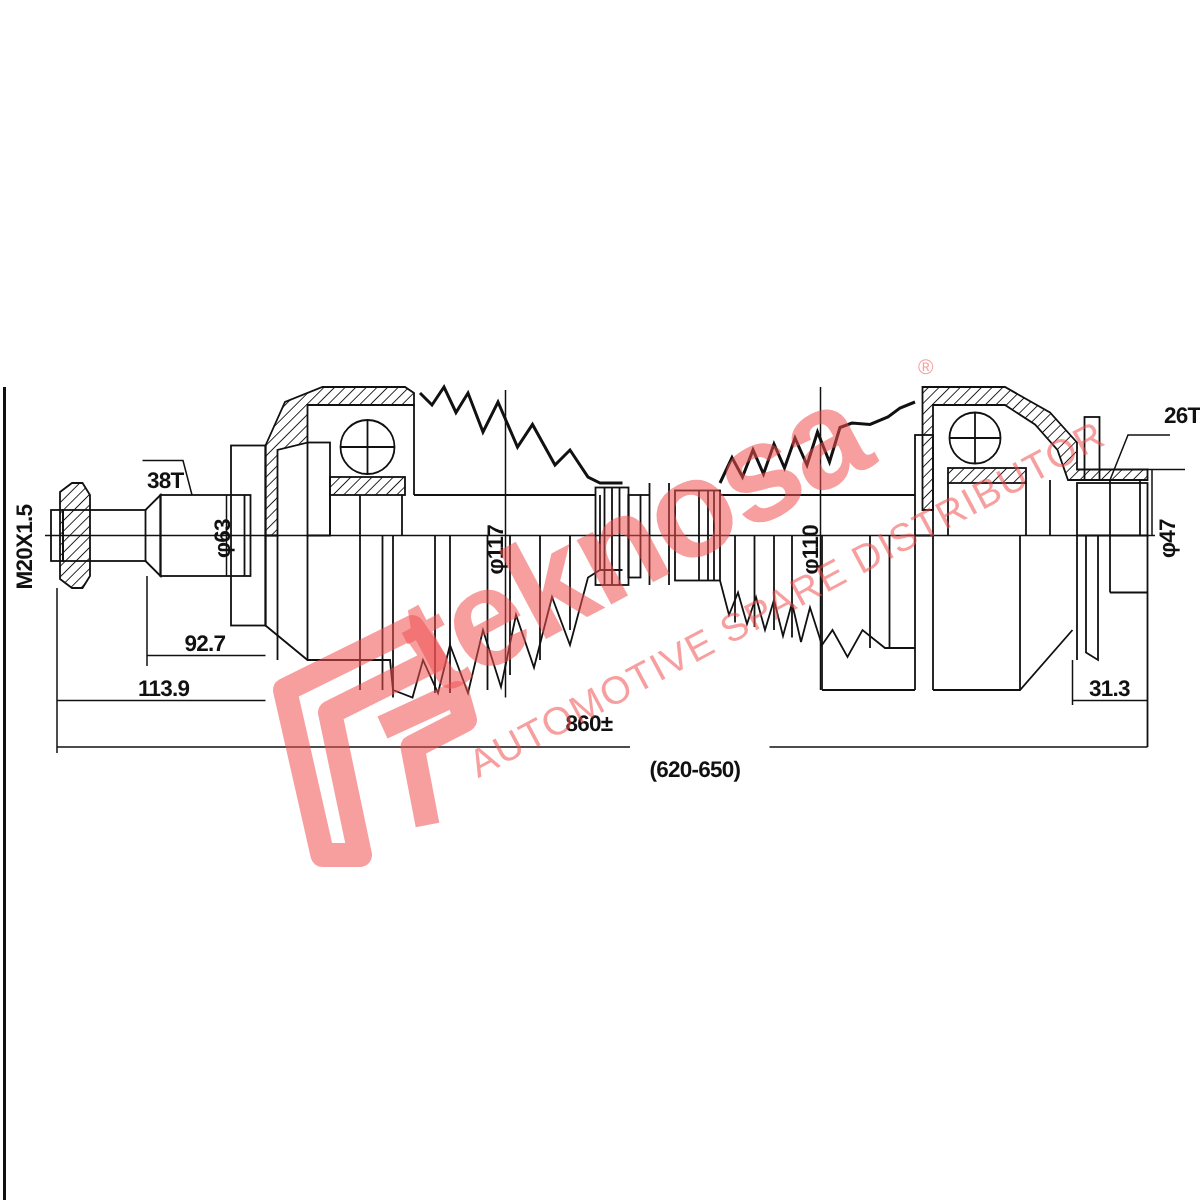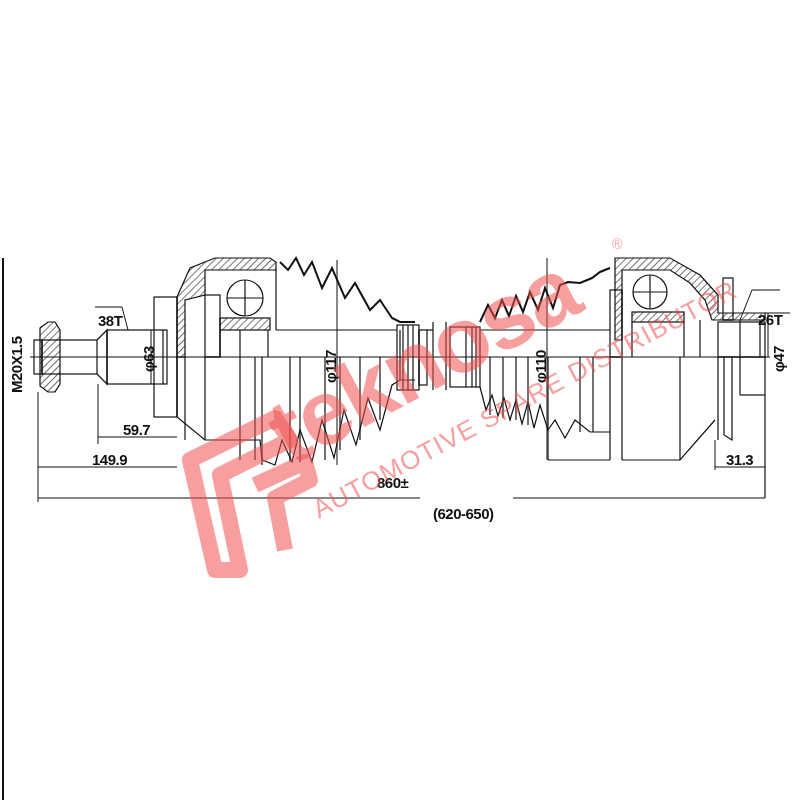--- a/index.html
+++ b/index.html
@@ -164,26 +164,26 @@
       <path d="M95 307 L122 307 L128 330"></path>
       <path d="M740 320 L752 290 L780 290"></path>
     </g>
   </g>
 </svg>
 
 <div class="dim-label vert" style="left:8px; top:393px;">M20X1.5</div>
 <div class="dim-label" style="left:98px; top:288px;margin-top:24px;">38T</div>
 <div class="dim-label vert" style="left:140px; top:372px;">φ63</div>
 <div class="dim-label vert" style="left:322px; top:383px;">φ117</div>
-<div class="dim-label" style="left:123px; top:421px;">59.7</div>
-<div class="dim-label" style="left:92px; top:451px;">149.9</div>
+<div class="dim-label" style="left:123px; top:421px;">92.7</div>
+<div class="dim-label" style="left:92px; top:451px;">113.9</div>
 <div class="dim-label" style="left:377px; top:474px;">860±</div>
 <div class="dim-label" style="left:405px; top:505px;margin-left:28px;">(620-650)</div>
 <div class="dim-label vert" style="left:532px; top:383px;">φ110</div>
-<div class="dim-label" style="left:758px; top:269px;margin-top:42px;">26T</div>
+<div class="dim-label" style="left:776px; top:269px;">26T</div>
 <div class="dim-label vert" style="left:770px; top:372px;">φ47</div>
 <div class="dim-label" style="left:726px; top:451px;">31.3</div>
 
 <div>
   <svg style="position:absolute;left:180px;top:400px;" width="140" height="180" viewBox="0 0 140 180">
     <g fill="none" stroke="rgba(240,80,80,0.55)" stroke-width="16" stroke-linejoin="round">
       <path d="M10 60 L95 18 L110 40 L40 75 L60 170 L35 170 Z"></path>
       <path d="M75 85 L125 62 L130 80 L95 98 L105 150"></path>
     </g>
   </svg>

